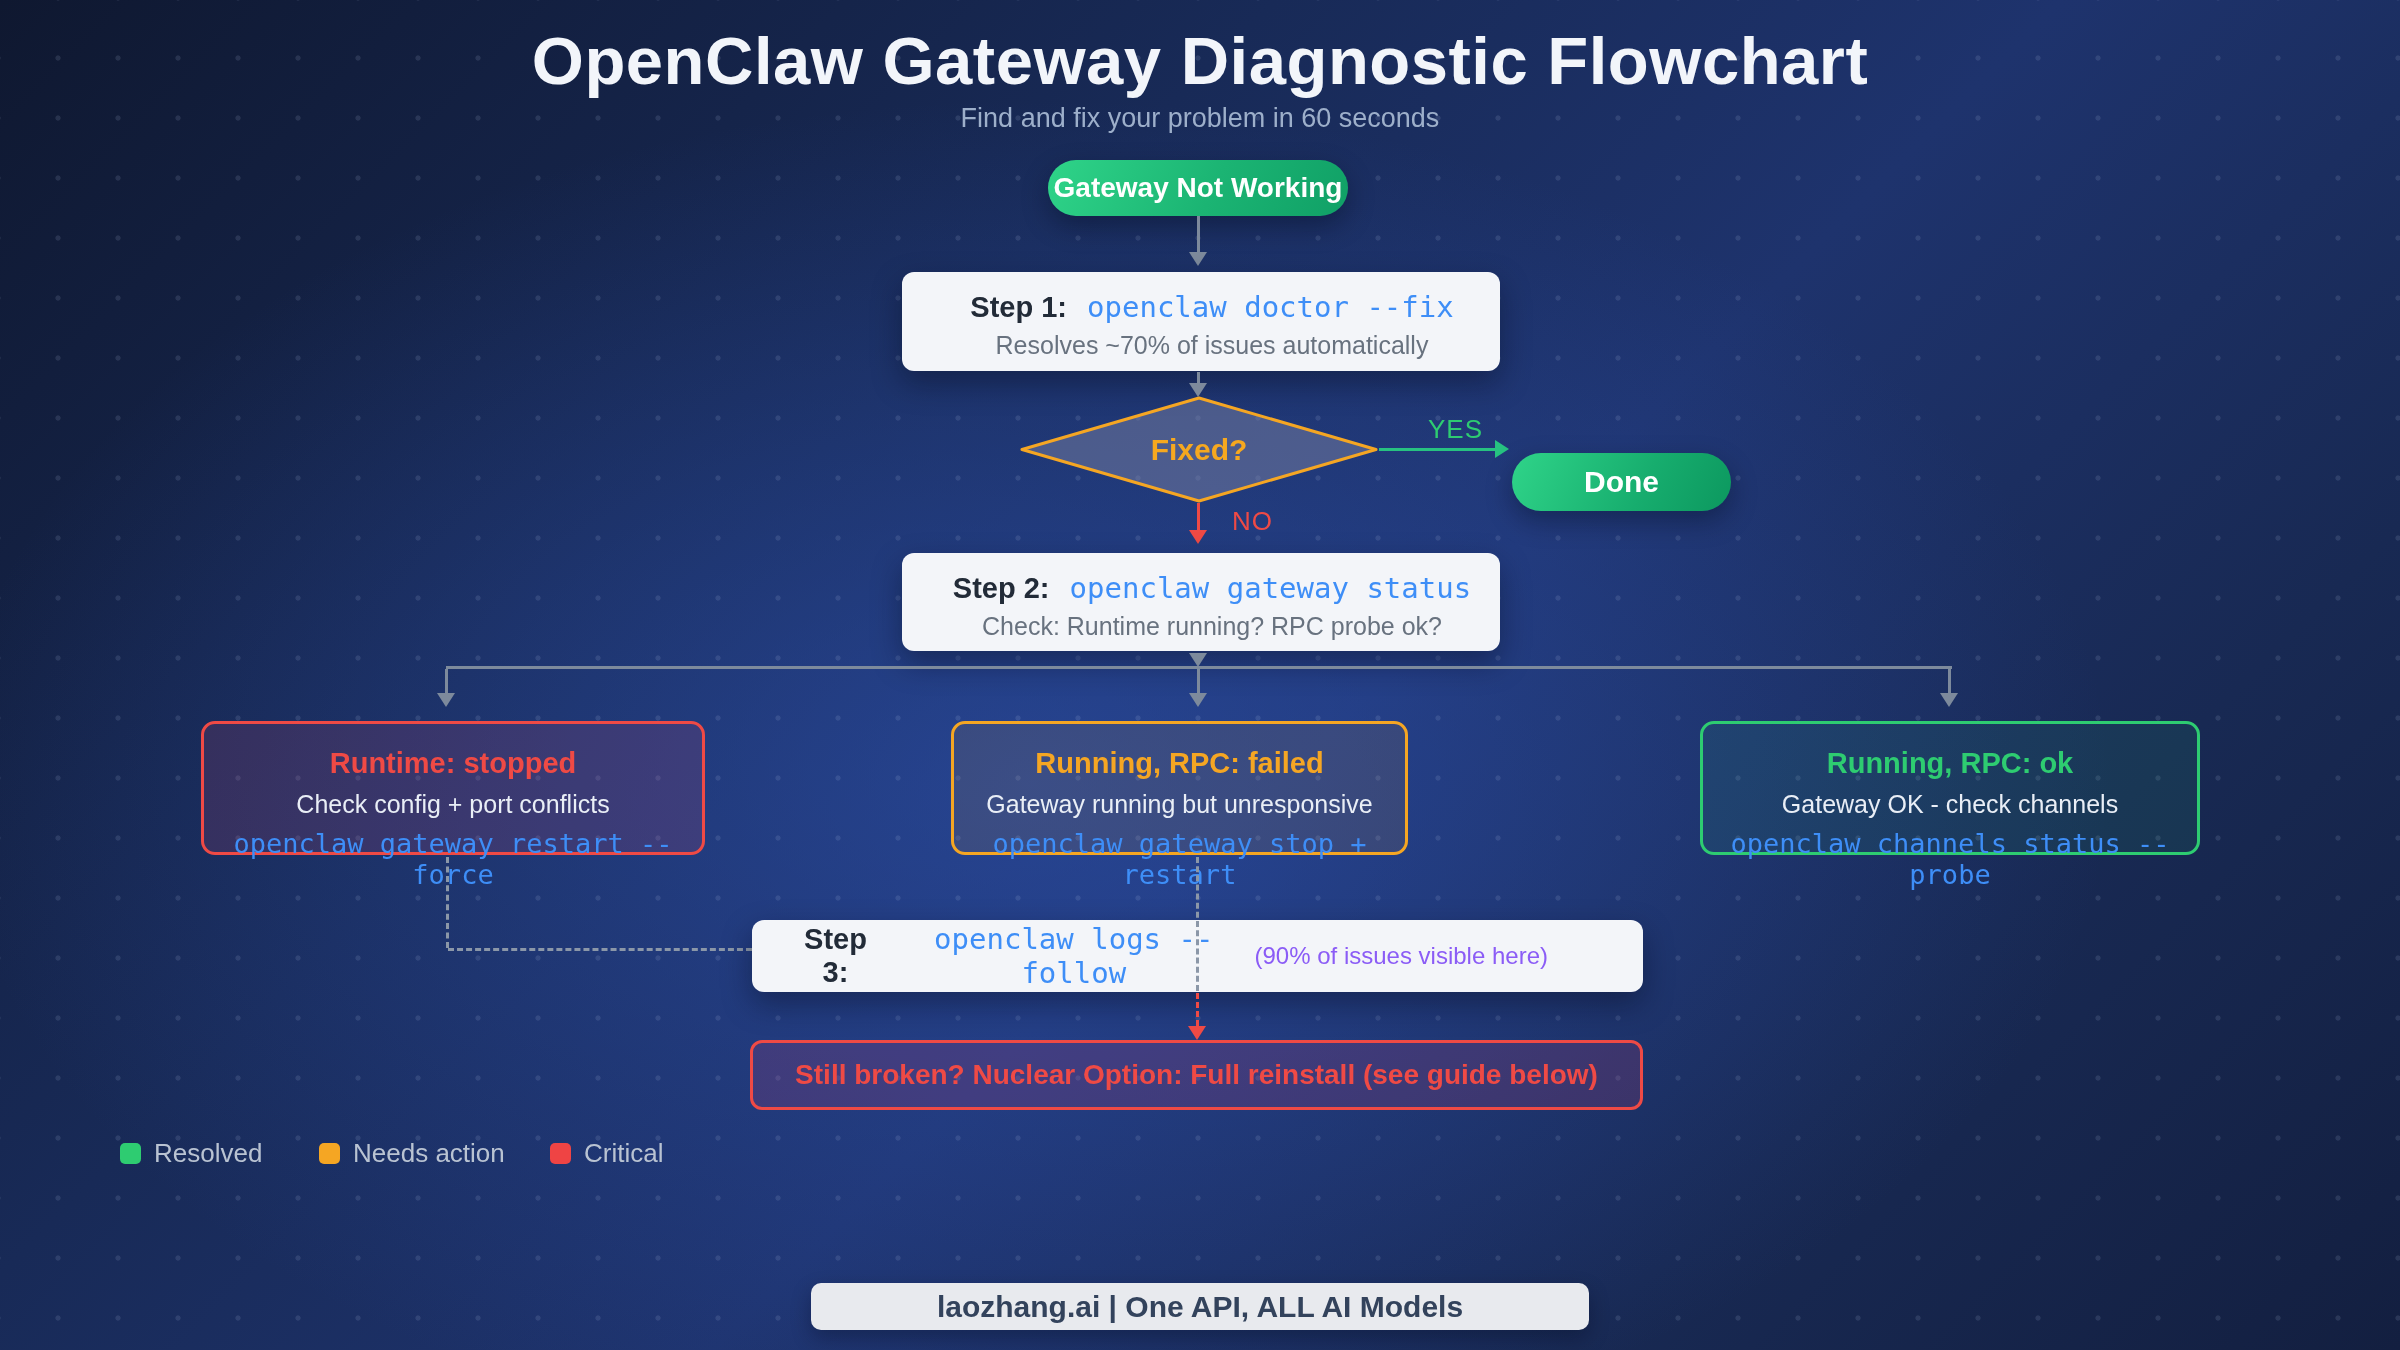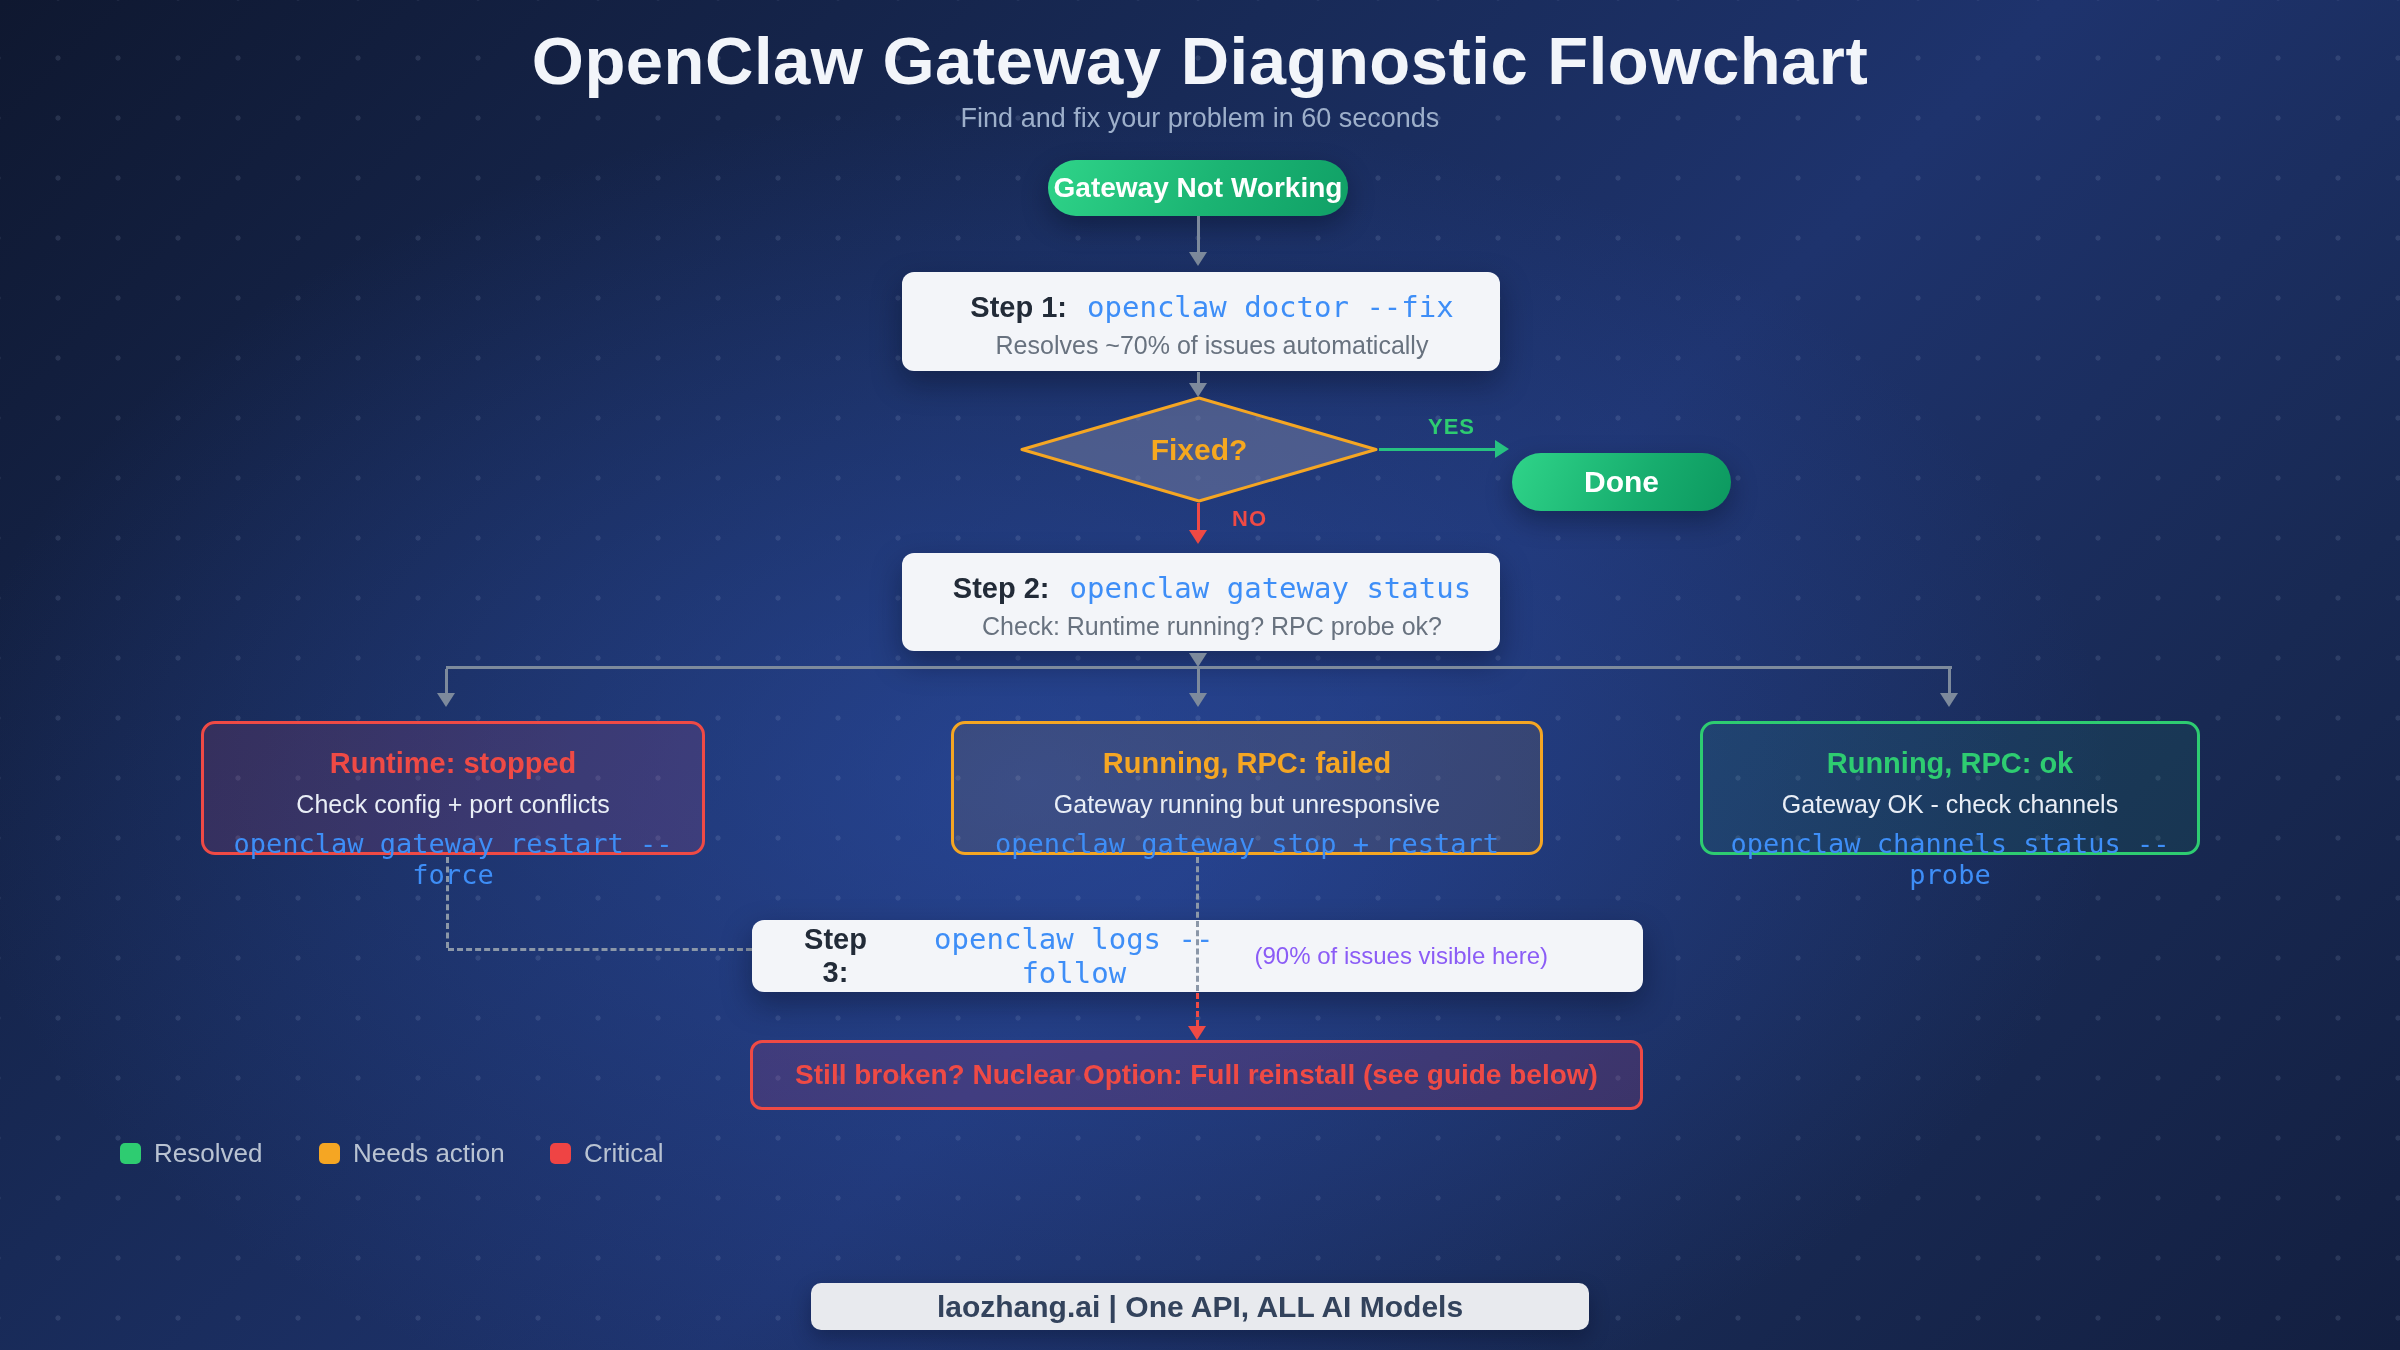--- a/index.html
+++ b/index.html
@@ -32,21 +32,21 @@
   .hdash{position:absolute;height:0;border-top:3px dashed #8b97a8;}
   .vdash.red{border-left-color:#ef4a45;}
   .vline.red{background:#ef4a45;}
   .head-down{position:absolute;width:0;height:0;
     border-left:9px solid transparent;border-right:9px solid transparent;
     border-top:14px solid #7d8a9c;}
   .head-down.red{border-top-color:#ef4a45;}
   .head-right{position:absolute;width:0;height:0;
     border-top:9px solid transparent;border-bottom:9px solid transparent;
     border-left:14px solid #27c281;}
-  .lbl{position:absolute;font-weight:bold;font-size:22px;letter-spacing:1px;}
+  .lbl{position:absolute;font-weight:normal;font-size:26px;letter-spacing:1px;}
   .lbl.yes{left:1428px;top:414px;color:#2ecc71;}
   .lbl.no{left:1232px;top:506px;color:#ef4a45;}
   
   .card{position:absolute;background:#f3f5f9;border-radius:12px;
     box-shadow:0 12px 30px rgba(4,9,24,0.38);text-align:center;}
   .step1{left:902px;top:272px;width:598px;height:99px;}
   .step2{left:902px;top:553px;width:598px;height:98px;}
   .card .row1{margin:18px 0 0 22px;font-size:29px;white-space:nowrap;}
   .card .step-label{font-weight:bold;color:#222b38;}
   .code{font-family:"DejaVu Sans Mono",monospace;color:#3e8ef7;}
@@ -61,21 +61,21 @@
   .diamond .dlabel{position:absolute;inset:0;display:flex;align-items:center;justify-content:center;
     font-size:30px;font-weight:bold;color:#f6a81f;}
   
   .branch{position:absolute;top:721px;height:134px;border-radius:14px;text-align:center;
     box-sizing:border-box;}
   .branch .b-title{margin-top:23px;font-size:29px;font-weight:bold;text-align:center;}
   .branch .b-desc{margin-top:10px;font-size:25px;color:#e9eef6;}
   .branch .b-code{margin-top:9px;font-size:27px;}
   .branch.crit{left:201px;width:504px;border:3px solid #ef4a45;background:rgba(205,75,110,0.16);}
   .branch.crit .b-title{color:#ef4a45;}
-  .branch.warn{left:951px;width:592px;border:3px solid #f5a623;background:rgba(245,166,35,0.10);}
+  .branch.warn{left:951px;width:457px;border:3px solid #f5a623;background:rgba(245,166,35,0.10);}
   .branch.warn .b-title{color:#f5a623;}
   .branch.ok{left:1700px;width:500px;border:3px solid #2ecc71;background:rgba(46,204,113,0.09);}
   .branch.ok .b-title{color:#2ecc71;}
   
   .nuclear{position:absolute;left:750px;top:1040px;width:893px;height:70px;z-index:2;
     border:3px solid #ef4a45;border-radius:12px;background:rgba(186,64,122,0.20);
     display:flex;align-items:center;justify-content:center;
     font-size:28px;font-weight:bold;color:#ef4a45;box-sizing:border-box;}
   
   .legend-item{position:absolute;top:1138px;display:flex;align-items:center;gap:13px;

